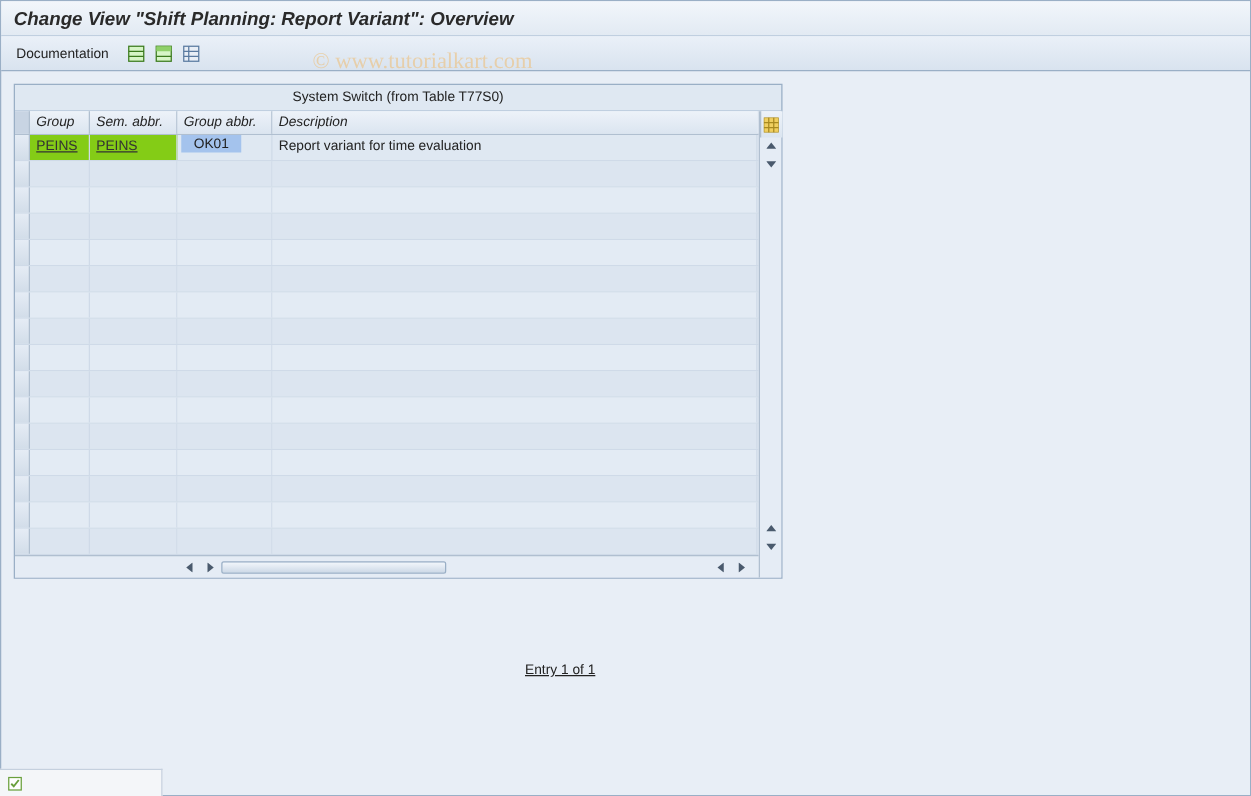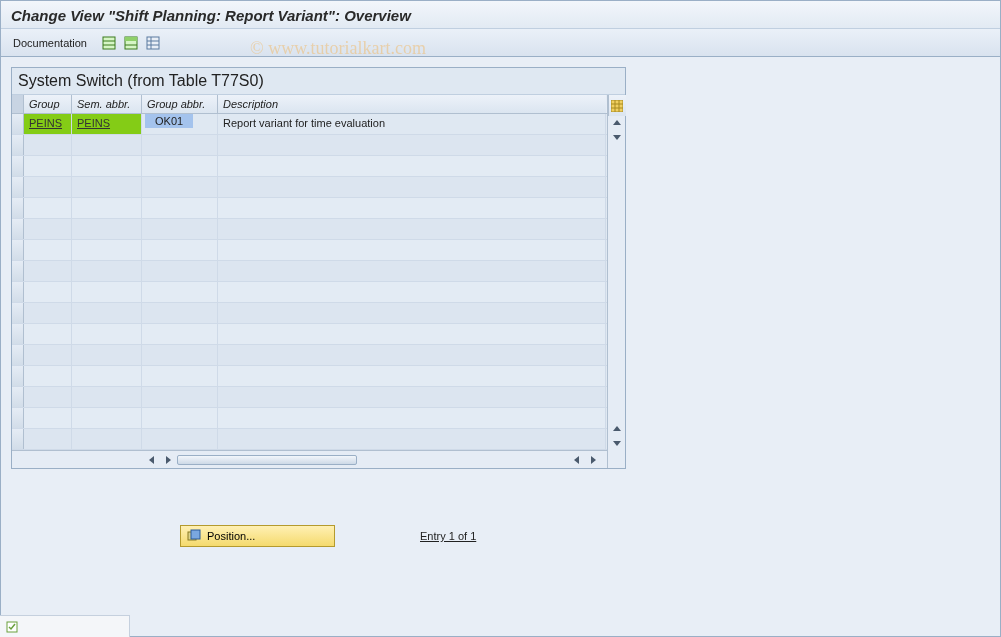--- a/index.html
+++ b/index.html
@@ -52,23 +52,24 @@
     .content-area {
       padding: 10px;
     }
     .panel {
       border: 1px solid #9aafc6;
       background: #dfe8f2;
       width: 615px;
     }
     .panel-header {
       padding: 4px 6px;
-      font-size: 16px;
+      font-size: 11px;
       color: #222;
       border-bottom: 1px solid #c0cfe0;
+      text-align: center;
     }
     .grid-header {
       display: flex;
       background: #e5ecf5;
       border-bottom: 1px solid #b0bfd0;
       font-style: italic;
     }
     .grid-header-cell {
       border-right: 1px solid #b0bfd0;
       padding: 3px 5px;
@@ -393,29 +394,20 @@
               <svg width="8" height="8">
                 <polygon points="0,2 8,2 4,7" fill="#4a5a6d"></polygon>
               </svg>
             </div>
           <div style="height:18px;"></div>
         </div>
       </div>
     </div>
   </div>
 
-  <div class="position-btn">
-    <span class="icon-slot">
-      <svg width="14" height="14">
-          <rect x="1" y="3" width="8" height="8" fill="#dcd28a" stroke="#8a7a20"></rect>
-          <rect x="4" y="1" width="9" height="9" fill="#7aa7e0" stroke="#2a5a9a"></rect>
-        </svg>
-    </span>
-    <span>Position...</span>
-  </div>
 
   <div class="entry-status">Entry 1 of 1</div>
 
   <div class="watermark">© www.tutorialkart.com</div>
 
   <div class="status-bar">
     <span>
       <svg width="12" height="12">
           <rect x="1" y="1" width="10" height="10" fill="#fff" stroke="#6aa03d"></rect>
           <polyline points="3,6 5,8 9,3" fill="none" stroke="#6aa03d" stroke-width="1.5"></polyline>

